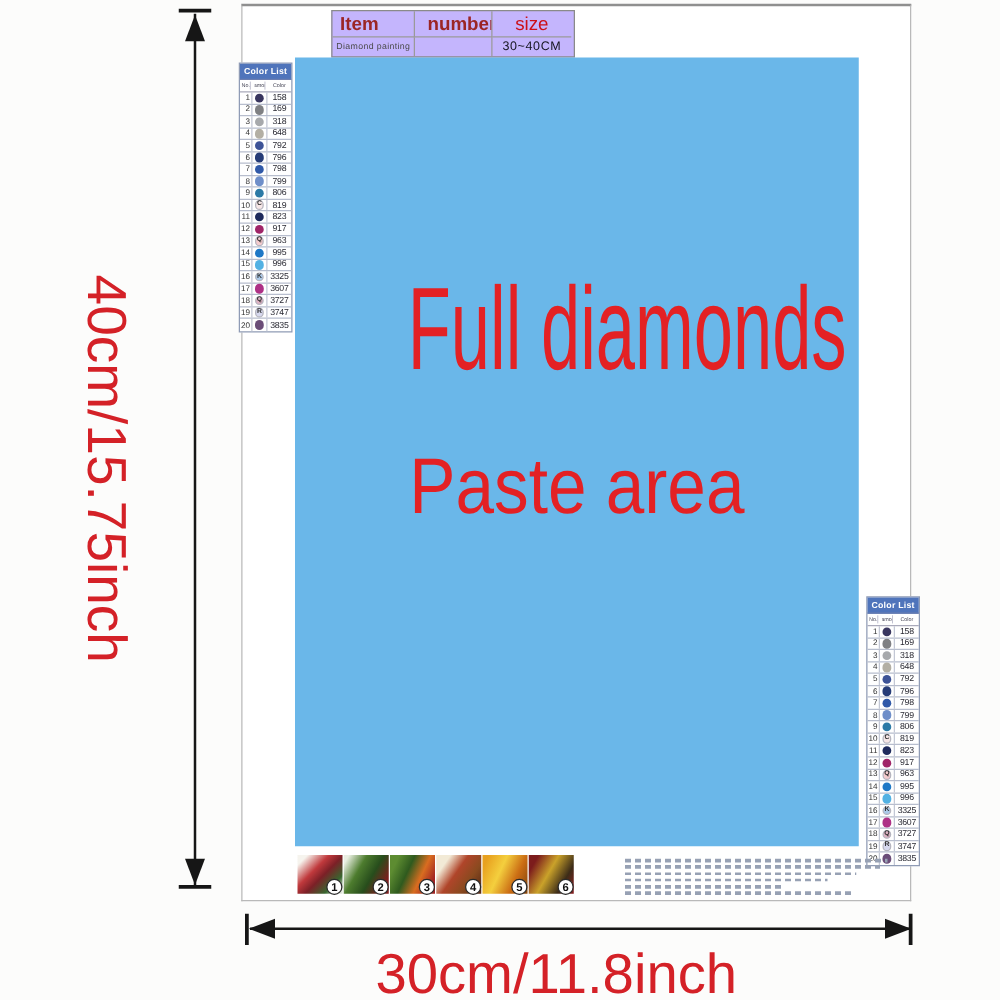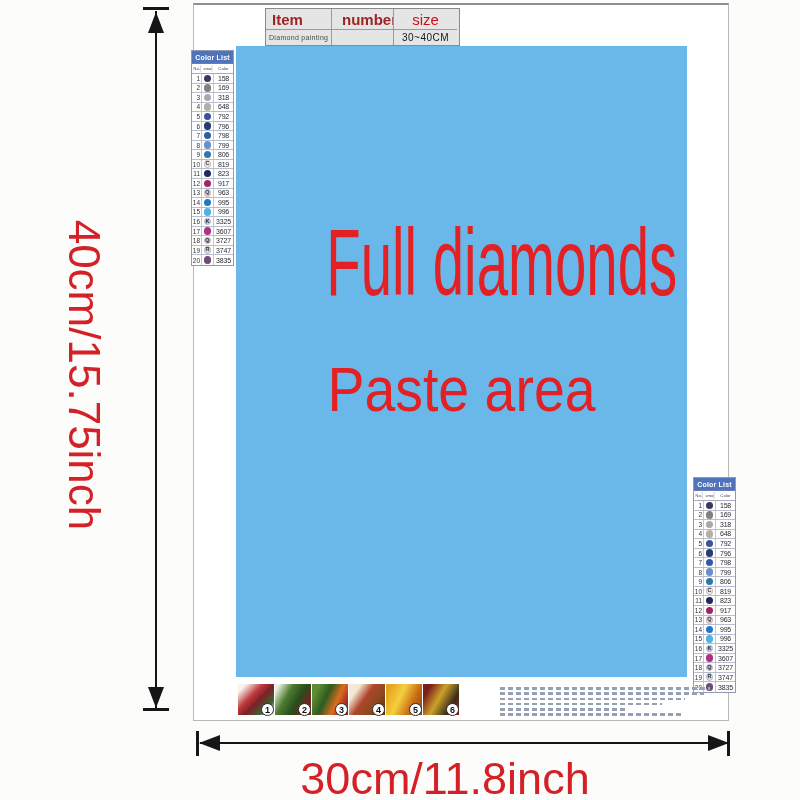--- a/index.html
+++ b/index.html
@@ -5,21 +5,21 @@
   html,body{margin:0;padding:0;}
   body{width:800px;height:800px;position:relative;background:#fcfcfb;
        font-family:"Liberation Sans",sans-serif;overflow:hidden;}
   .abs{position:absolute;}
 
   
   .sheet{left:193px;top:3px;width:536px;height:718px;background:#ffffff;
          border:1px solid #b9b9b9;border-top:2px solid #8f8f8f;box-sizing:border-box;}
 
   
-  .item-table{left:265px;top:8px;width:193px;border:1px solid #8a8a8a;background:#e5e5e5;
+  .item-table{left:265px;top:8px;width:193px;border:1px solid #8a8a8a;background:#c4b5fd;
               display:grid;grid-template-columns:66px 62px 63px;grid-template-rows:21px 15px;}
   .item-table .cell{border-right:1px solid #9a9a9a;border-bottom:1px solid #9a9a9a;
                     display:flex;align-items:center;box-sizing:border-box;overflow:hidden;}
   .item-table .cell:nth-child(3n){border-right:none;}
   .item-table .cell:nth-child(n+4){border-bottom:none;}
   .h-item,.h-number{font-size:15px;font-weight:bold;color:var(--table-red);padding-left:6px;}
   .h-number{padding-left:10px;}
   .h-size{font-size:15px;font-weight:normal;color:var(--size-red);justify-content:center;}
   .c-item{font-size:7px;color:#4a4a4a;padding-left:3px;letter-spacing:.3px;}
   .c-size{font-size:10px;color:#15151f;justify-content:center;letter-spacing:.5px;}

